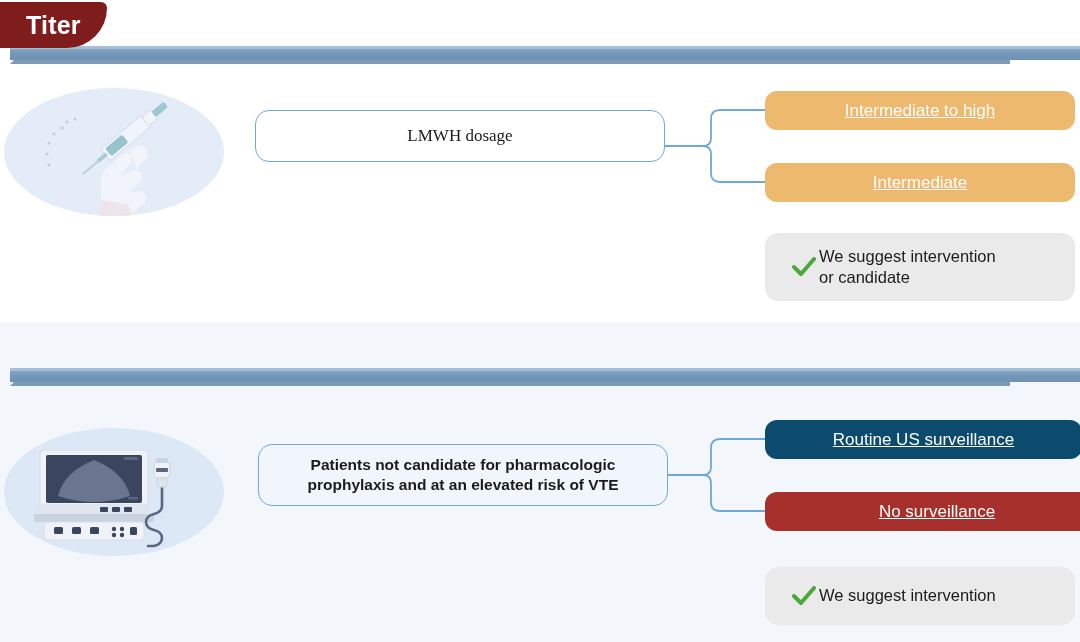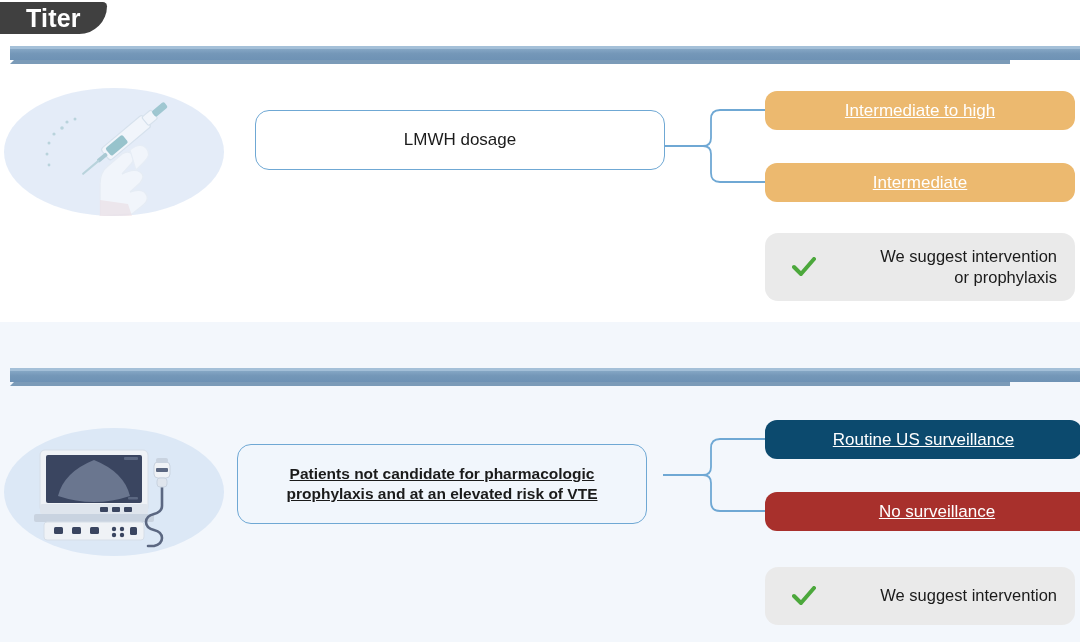--- a/index.html
+++ b/index.html
@@ -30,22 +30,22 @@
     width: 1080px;
   }
   .section.titer   { top: 0;   height: 322px; background: #ffffff; }
   .section.testing { top: 322px; height: 320px; background: #f3f7fc; }
 
   
   .tab {
     position: absolute;
     left: 0;
     top: 2px;
-    height: 32px;
-    background: #404040;
+    height: 46px;
+    background: #7f1d1d;
     border-top-right-radius: 6px;
     border-bottom-right-radius: 40px;
     display: flex;
     align-items: center;
     padding: 0 26px 0 26px;
     box-sizing: border-box;
     z-index: 4;
   }
   .tab-label {
     color: #ffffff;
@@ -165,21 +165,21 @@
   .suggest .check {
     flex: 0 0 auto;
     width: 30px;
     margin-left: 24px;
     display: flex;
     align-items: center;
     justify-content: center;
   }
   .suggest .stext {
     flex: 1 1 auto;
-    text-align: right;
+    text-align: left;
     font-size: 16.5px;
     color: #1b1b1b;
     line-height: 1.3;
     padding-right: 18px;
   }
 </style>
 </head>
 <body>
 
 <div class="canvas">
@@ -222,21 +222,21 @@
             <circle cx="45" cy="55" r="1.5"></circle>
               <circle cx="43" cy="66" r="1.5"></circle>
             <circle cx="45" cy="77" r="1.4"></circle>
             <circle cx="63" cy="34" r="1.6"></circle>
               <circle cx="71" cy="31" r="1.5"></circle>
           </g>
         </g>
       </svg>
     </div>
 
-    <div class="node plain" style="left:255px; top:110px; width:410px; height:60px;">
+    <div class="node plain" style="left:255px; top:110px; width:410px; height:52px;font-family:Liberation Serif, serif;">
       <span class="node-text">LMWH dosage</span>
     </div>
 
     <svg class="branch" style="left:663px; top:100px;" width="110" height="95" viewBox="0 0 110 95">
       <g fill="none" stroke="#6FA8D4" stroke-width="1.8">
         <path d="M0 46 L40 46"></path>
         <path d="M40 46 Q48 46 48 38 L48 19 Q48 10 57 10 L102 10"></path>
         <path d="M40 46 Q48 46 48 54 L48 73 Q48 82 57 82 L102 82"></path>
       </g>
     </svg>
@@ -249,21 +249,21 @@
     </div>
 
     <div class="suggest" style="left:765px; top:233px; width:310px; height:68px;">
       <span class="check">
         <svg width="24" height="20" viewBox="0 0 24 20">
           <path d="M2 10 L9 17 L22 2" fill="none" stroke="#4CA83C" stroke-width="4" stroke-linecap="round" stroke-linejoin="round"></path>
         </svg>
       </span>
       <span class="stext">
         <span>We suggest intervention</span><br>
-        <span>or prophylaxis</span>
+        <span>or candidate</span>
       </span>
     </div>
   </div>
 
   <div class="section testing">
 
 
     <div class="ribbon-wrap">
       <div class="ribbon-shadow"></div>
       <div class="ribbon-main"></div>
@@ -305,21 +305,21 @@
           <path d="M158 58 L158 78 Q158 84 150 86 Q142 88 142 94 Q142 100 150 102
                    Q158 104 158 110 Q158 116 150 118 L144 118"></path>
         </g>
         <rect x="150" y="34" width="16" height="16" rx="4" fill="#EFF2F6" stroke="#C9D3E0" stroke-width="1"></rect>
         <rect x="152" y="40" width="12" height="4" rx="1" fill="#5B6781"></rect>
         <rect x="153" y="50" width="10" height="9" rx="3" fill="#DFE5ED" stroke="#C9D3E0" stroke-width="1"></rect>
         <rect x="152" y="30" width="12" height="5" rx="2" fill="#C9D3E0"></rect>
       </svg>
     </div>
 
-    <div class="node tinted" style="left:237px; top:122px; width:410px; height:80px;text-decoration:underline;">
+    <div class="node tinted" style="left:258px; top:122px; width:410px; height:62px;">
       <span class="node-text">Patients not candidate for pharmacologic prophylaxis and at an elevated risk of VTE</span>
     </div>
 
     <svg class="branch" style="left:663px; top:108px;" width="110" height="100" viewBox="0 0 110 100">
       <g fill="none" stroke="#6FA8D4" stroke-width="1.8">
         <path d="M0 45 L40 45"></path>
         <path d="M40 45 Q48 45 48 37 L48 18 Q48 9 57 9 L102 9"></path>
         <path d="M40 45 Q48 45 48 53 L48 72 Q48 81 57 81 L102 81"></path>
       </g>
     </svg>

